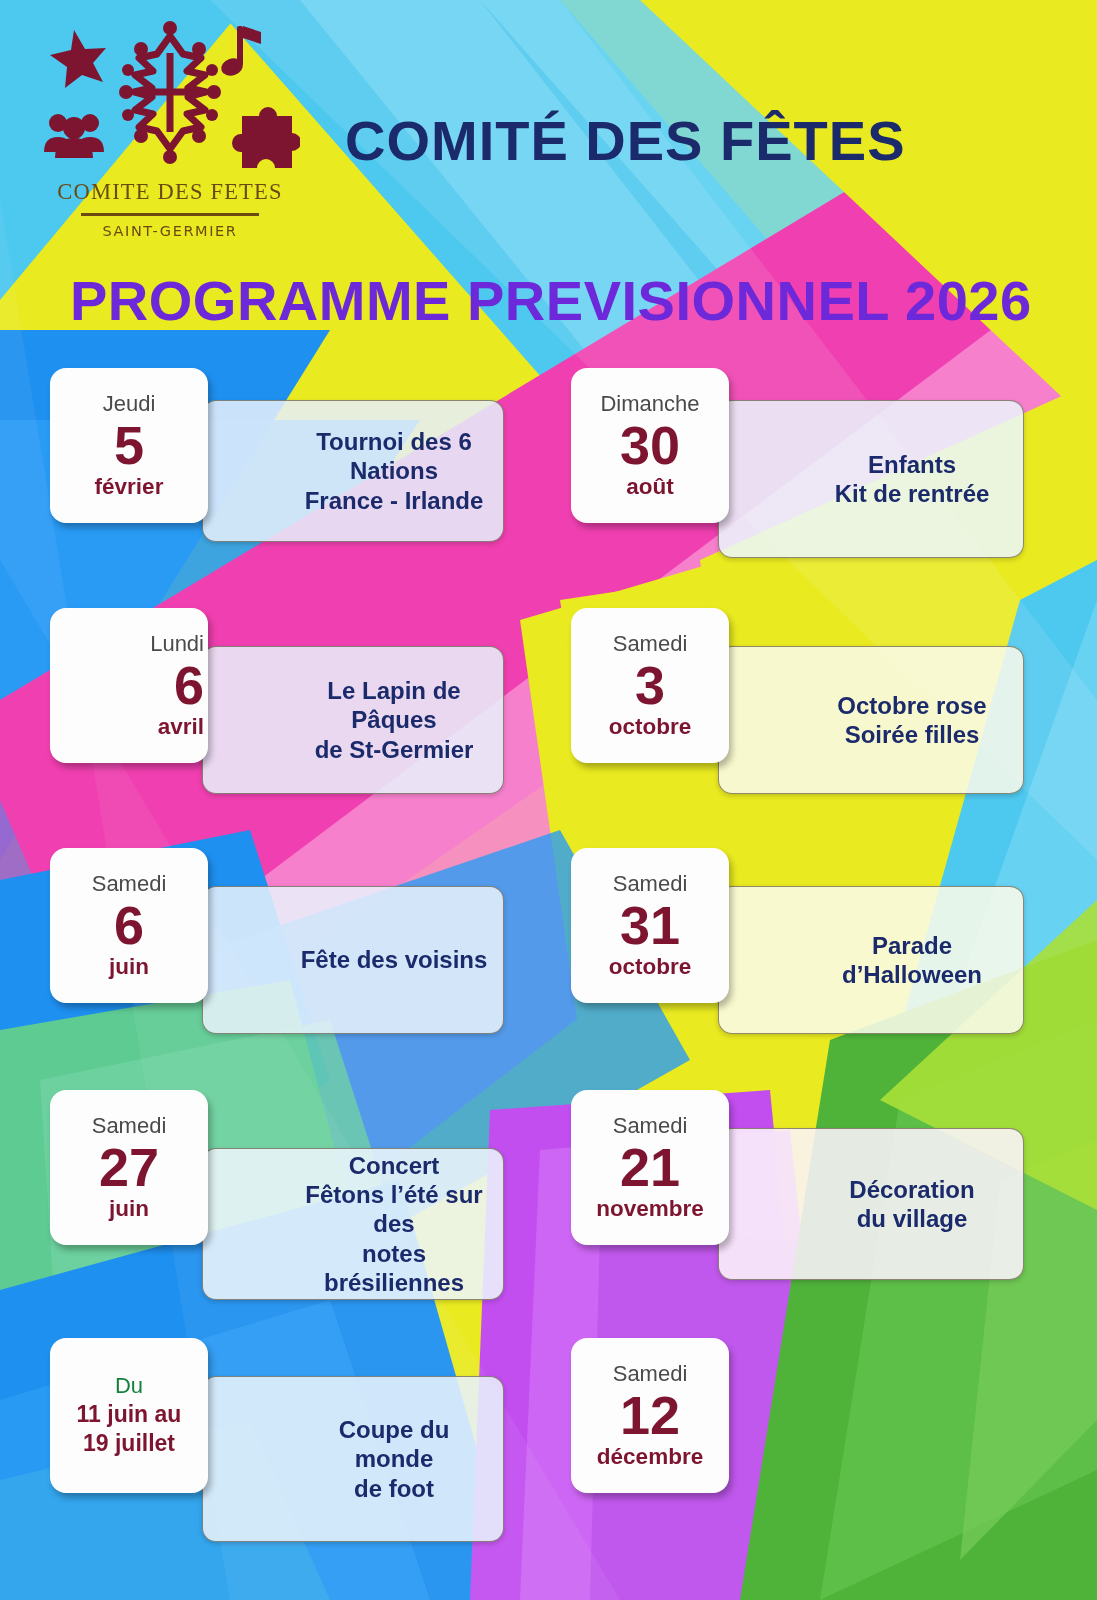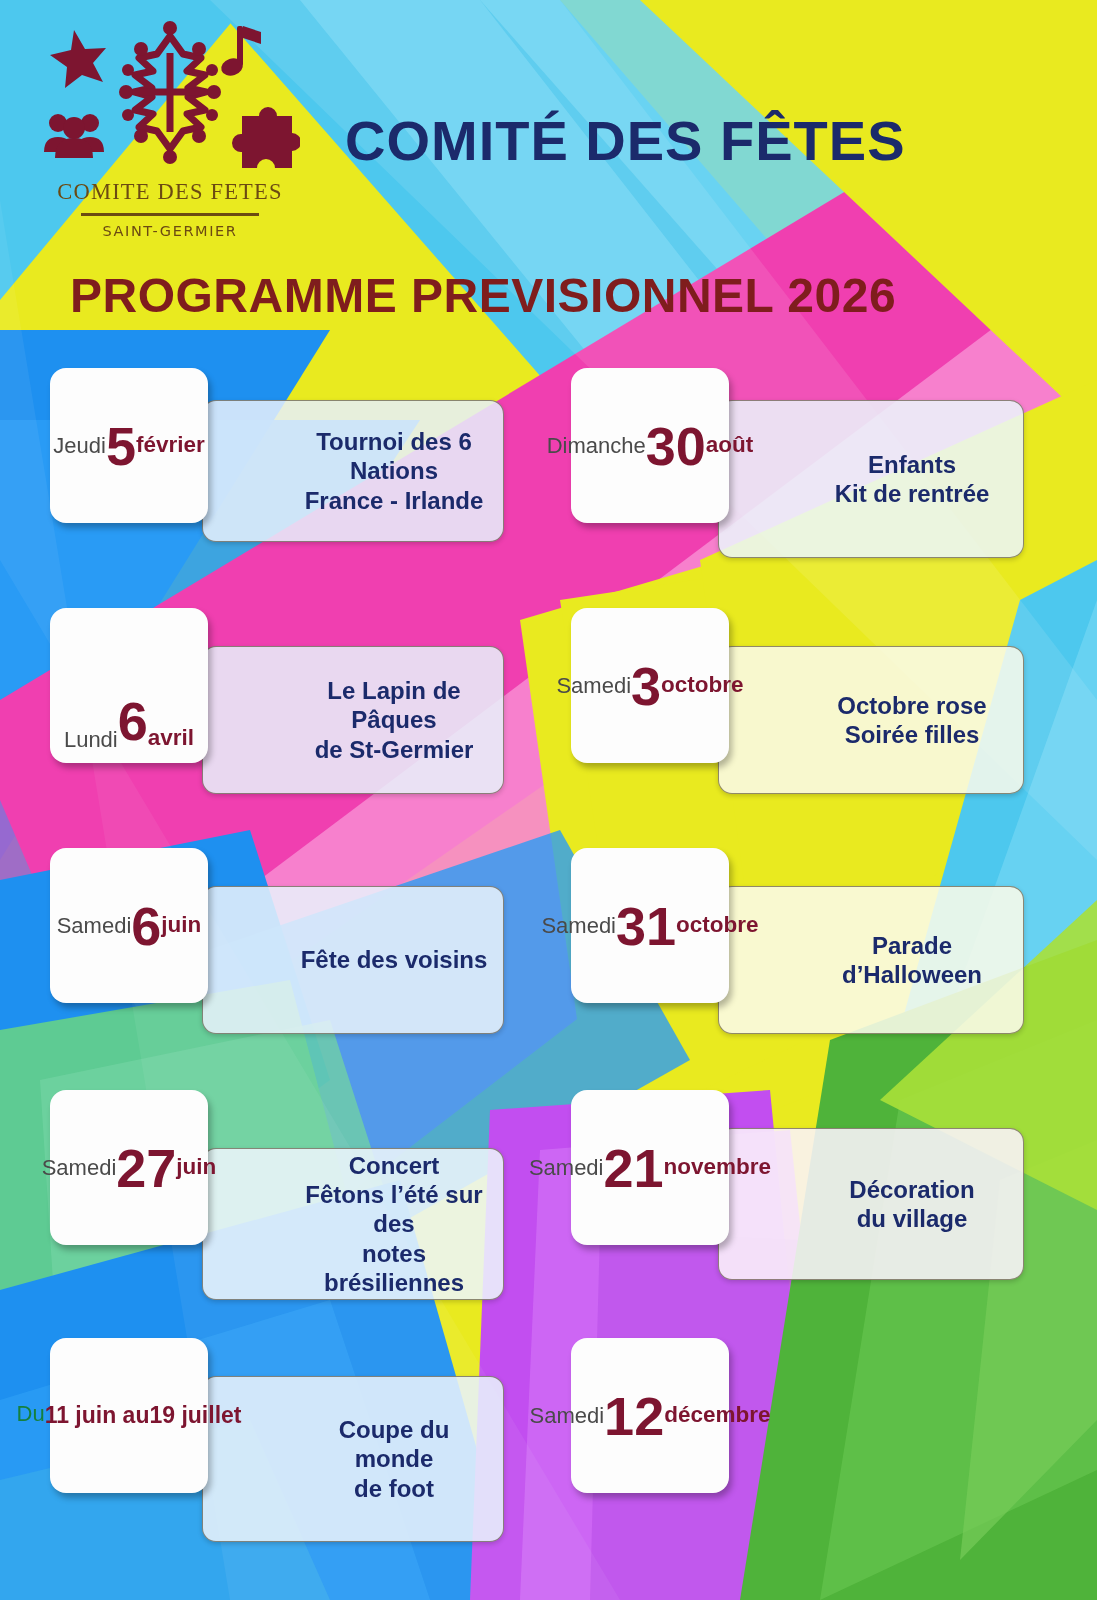--- a/index.html
+++ b/index.html
@@ -62,24 +62,24 @@
     font-size: 56px;
     font-weight: bold;
     letter-spacing: 1px;
     color: #1b2a6b;
     white-space: nowrap;
   }
   .sub-title {
     position: absolute;
     left: 70px;
     top: 268px;
-    font-size: 48px;
+    font-size: 56px;
     font-weight: bold;
     letter-spacing: 0.5px;
-    color: #7f1d1d;
+    color: #6d28d9;
     white-space: nowrap;
   }
 
   
   .grid { position: absolute; inset: 0; }
 
   .event-card {
     position: absolute;
     border-radius: 14px;
     border: 1.4px solid rgba(60,45,20,0.55);
@@ -100,21 +100,21 @@
   }
 
   .date-card {
     position: absolute;
     width: 158px;
     height: 155px;
     background: #fdfdfd;
     border-radius: 16px;
     box-shadow: 3px 5px 6px rgba(0,0,0,0.28);
     display: flex;
-    flex-direction: row;
+    flex-direction: column;
     align-items: center;
     justify-content: center;
     padding: 12px 4px;
     z-index: 5;
   }
   .dow {
     font-size: 22px;
     color: #4a4a4a;
     line-height: 1.05;
     white-space: nowrap;

